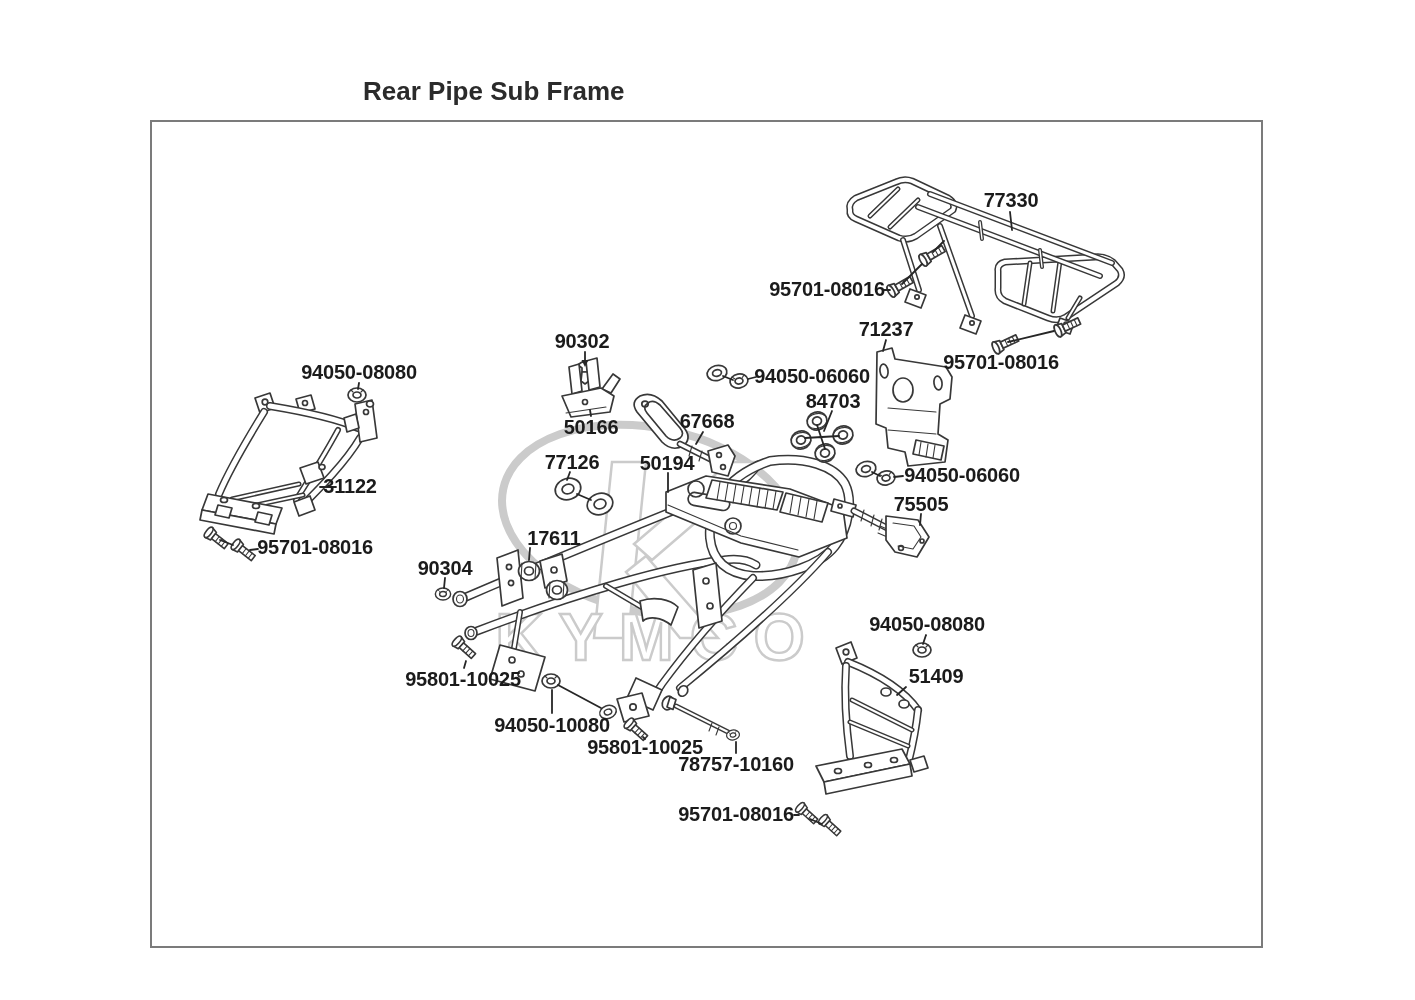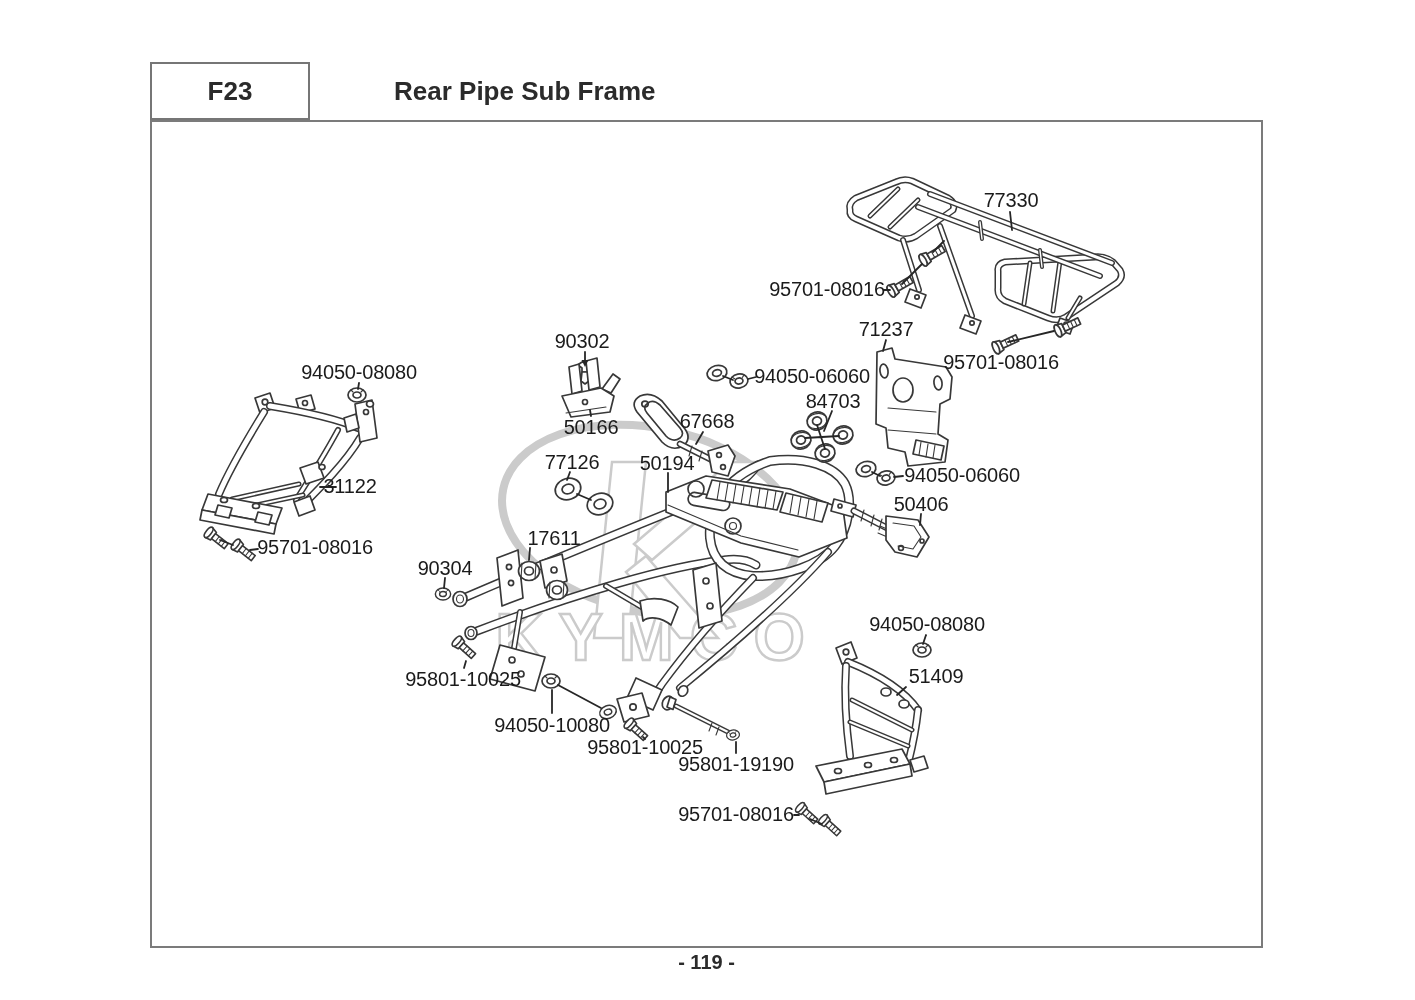--- a/index.html
+++ b/index.html
@@ -2,43 +2,40 @@
 <html><head>
 <meta charset="utf-8">
 <style>
   html,body{margin:0;padding:0;background:#fff;}
   .page{position:relative;width:1415px;height:1000px;background:#ffffff;overflow:hidden;
         font-family:"Liberation Sans",sans-serif;}
   .code-box{position:absolute;left:150px;top:62px;width:160px;height:58px;border:2px solid #767676;
         box-sizing:border-box;display:flex;align-items:center;justify-content:center;
         font-size:26px;font-weight:700;color:#2b2b2b;background:#fff;}
   .diagram-title{position:absolute;left:363px;top:62px;height:58px;display:flex;align-items:center;
-        font-size:26px;font-weight:700;color:#2b2b2b;margin-left:31px;}
+        font-size:26px;font-weight:700;color:#2b2b2b;}
   .main-border{position:absolute;left:150px;top:120px;width:1113px;height:828px;
         border:2px solid #7b7b7b;box-sizing:border-box;}
   .footer{position:absolute;left:150px;top:951px;width:1113px;text-align:center;
         font-size:20px;font-weight:700;color:#2b2b2b;}
   svg.art{position:absolute;left:0;top:0;}
   .lbl{position:absolute;transform:translate(-50%,-50%);white-space:nowrap;
-        font-size:20px;font-weight:400;color:#1b1b1b;letter-spacing:-0.2px;}
+        font-size:20px;font-weight:700;color:#1b1b1b;letter-spacing:-0.2px;}
   .ln{stroke:#383838;stroke-width:1.7;fill:none;stroke-linejoin:round;stroke-linecap:round;}
   .lnt{stroke:#383838;stroke-width:1.1;fill:none;stroke-linejoin:round;stroke-linecap:round;}
   .f{fill:#ffffff;}
   .ldr{stroke:#262626;stroke-width:1.8;fill:none;stroke-linecap:round;}
   .wm{stroke:#cbcbcb;fill:none;}
   .wmf{stroke:#cbcbcb;stroke-width:2.5;fill:#ffffff;}
 </style>
 </head>
 <body>
 
 <div class="page">
 
-  <div class="code-box">
-    <span>F23</span>
-  </div>
   <div class="diagram-title">Rear Pipe Sub Frame</div>
   <div class="main-border"></div>
 
   <svg class="art" width="1415" height="1000" viewBox="0 0 1415 1000">
     <defs>
       <g id="sym-bolt">
         <path class="ln f" d="M -4.5,-6.5 L 2,-5 L 2,5 L -4.5,6.5 Z"></path>
         <ellipse class="ln f" cx="-4.5" cy="0" rx="2.8" ry="6.5"></ellipse>
         <path class="ln f" d="M 2,-3.4 L 19,-3.4 L 19,3.4 L 2,3.4 Z"></path>
         <path class="lnt" d="M 7,-3.4 L 7,3.4 M 11,-3.4 L 11,3.4 M 15,-3.4 L 15,3.4"></path>
@@ -338,28 +335,27 @@
     <div class="lbl" style="left:1001px;top:362px">95701-08016</div>
     <div class="lbl" style="left:582px;top:341px">90302</div>
     <div class="lbl" style="left:812px;top:376px">94050-06060</div>
     <div class="lbl" style="left:833px;top:401px">84703</div>
     <div class="lbl" style="left:707px;top:421px">67668</div>
     <div class="lbl" style="left:591px;top:427px">50166</div>
     <div class="lbl" style="left:359px;top:372px">94050-08080</div>
     <div class="lbl" style="left:572px;top:462px">77126</div>
     <div class="lbl" style="left:667px;top:463px">50194</div>
     <div class="lbl" style="left:962px;top:475px">94050-06060</div>
-    <div class="lbl" style="left:921px;top:504px">50406</div>
+    <div class="lbl" style="left:921px;top:504px">75505</div>
     <div class="lbl" style="left:350px;top:486px">31122</div>
     <div class="lbl" style="left:315px;top:547px">95701-08016</div>
     <div class="lbl" style="left:554px;top:538px">17611</div>
     <div class="lbl" style="left:445px;top:568px">90304</div>
     <div class="lbl" style="left:927px;top:624px">94050-08080</div>
     <div class="lbl" style="left:936px;top:676px">51409</div>
     <div class="lbl" style="left:463px;top:679px">95801-10025</div>
     <div class="lbl" style="left:552px;top:725px">94050-10080</div>
     <div class="lbl" style="left:645px;top:747px">95801-10025</div>
-    <div class="lbl" style="left:736px;top:764px">95801-19190</div>
+    <div class="lbl" style="left:736px;top:764px">78757-10160</div>
     <div class="lbl" style="left:736px;top:814px">95701-08016</div>
   </div>
 
-  <div class="footer">- 119 -</div>
 </div>
 
 </body></html>

